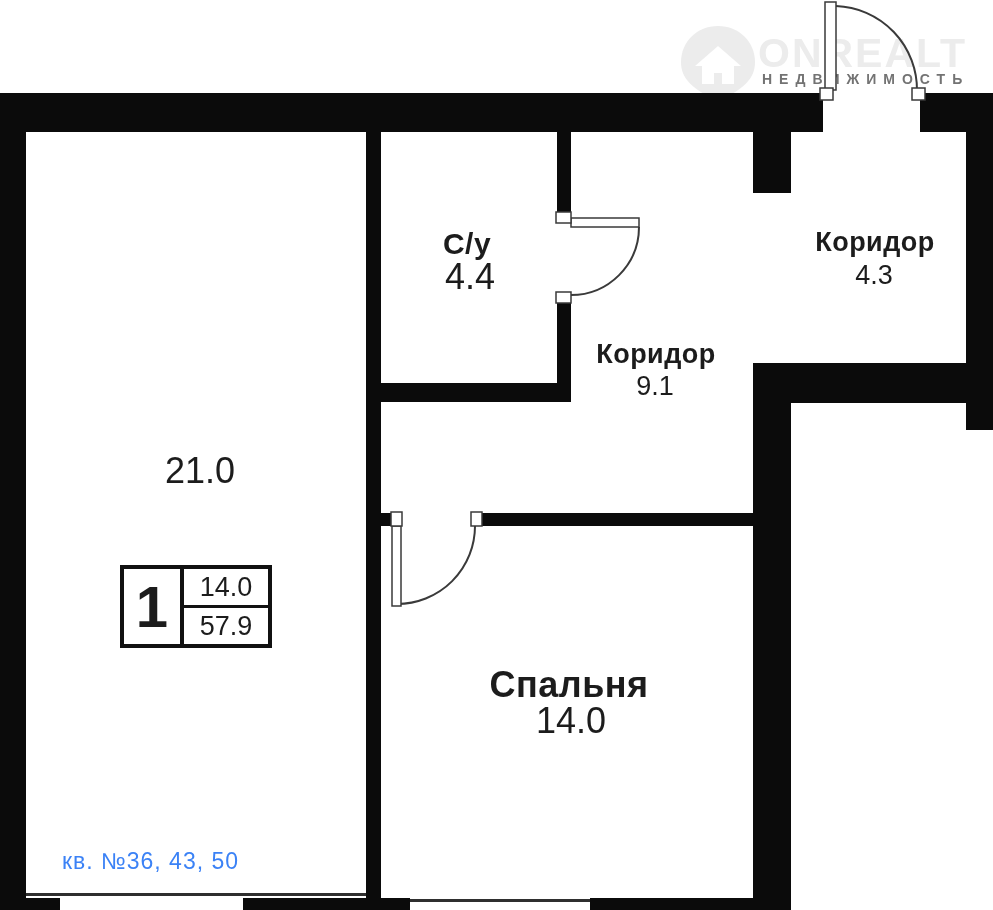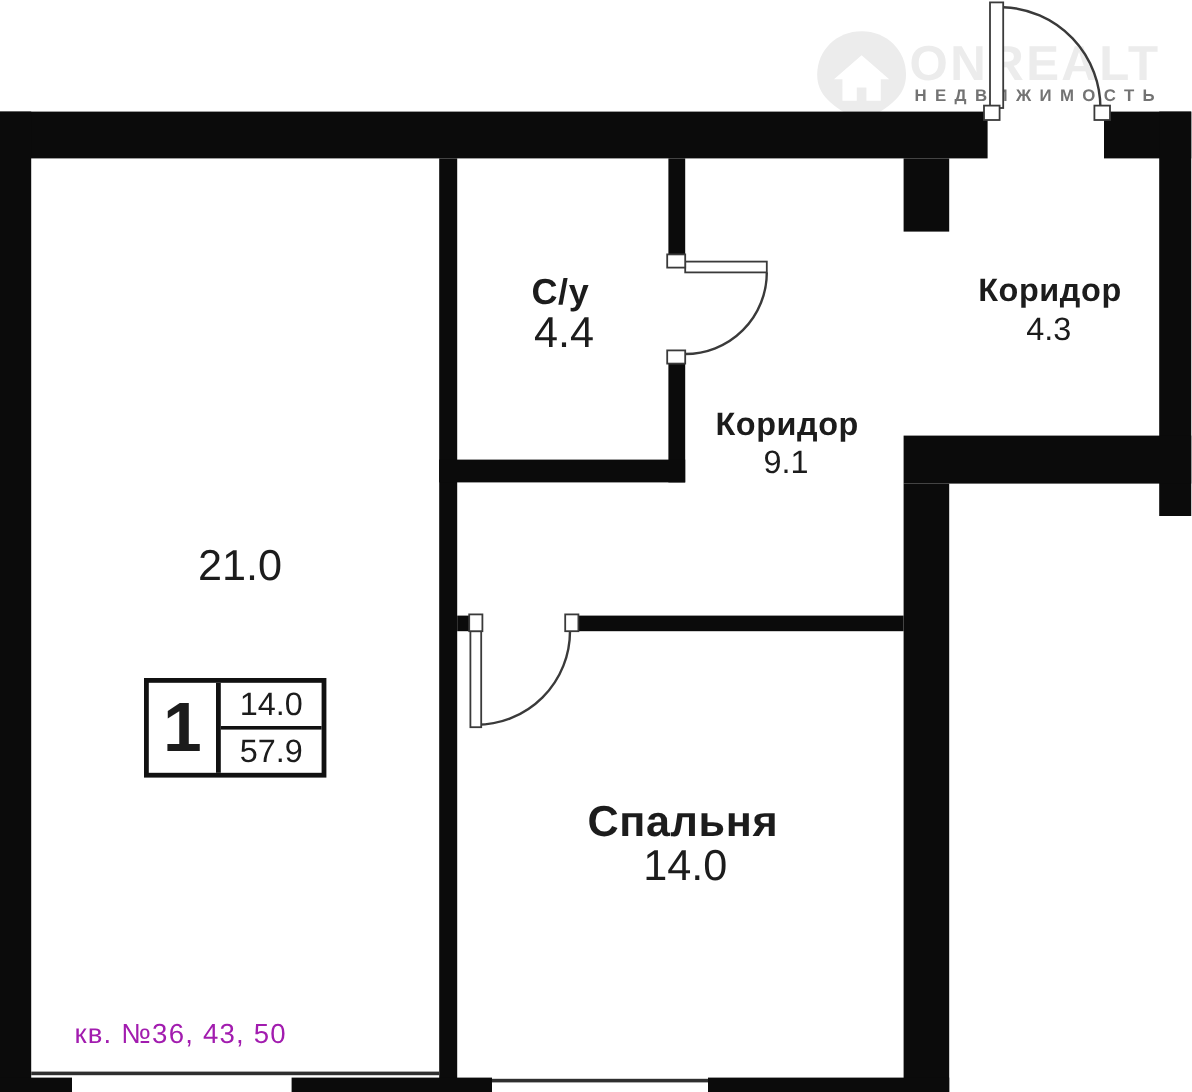--- a/index.html
+++ b/index.html
@@ -29,21 +29,21 @@
     position:absolute;left:120px;top:565px;width:152px;height:83px;
     border:4px solid #111;box-sizing:border-box;display:flex;z-index:4;background:#fff;
   }
   .legend-left{
     width:56px;border-right:4px solid #111;display:flex;align-items:center;justify-content:center;
     font-size:58px;font-weight:600;line-height:1;
   }
   .legend-right{flex:1;display:flex;flex-direction:column;}
   .legend-cell{flex:1;display:flex;align-items:center;justify-content:center;font-size:27px;}
   .legend-cell.top{border-bottom:3px solid #111;}
-  .apt-note{position:absolute;left:62px;top:848px;font-size:23px;color:#a21caf;letter-spacing:1px;z-index:4;text-align:center;}
+  .apt-note{position:absolute;left:62px;top:848px;font-size:23px;color:#3b82f6;letter-spacing:1px;z-index:4;text-align:center;}
 </style>
 </head>
 <body>
 
 <div class="plan">
 
   <div class="watermark">
     <svg class="wm-icon" style="position:absolute;left:678px;top:24px;" width="80" height="80" viewBox="0 0 80 80">
       <path fill="#ececec" d="M40 2 C19 2 3 18 3 38 C3 55 14 64 40 78 C66 64 77 55 77 38 C77 18 61 2 40 2 Z"></path>
       <path fill="#ffffff" d="M40 22 L63 42 L56 42 L56 60 L44 60 L44 49 L36 49 L36 60 L24 60 L24 42 L17 42 Z"></path>

